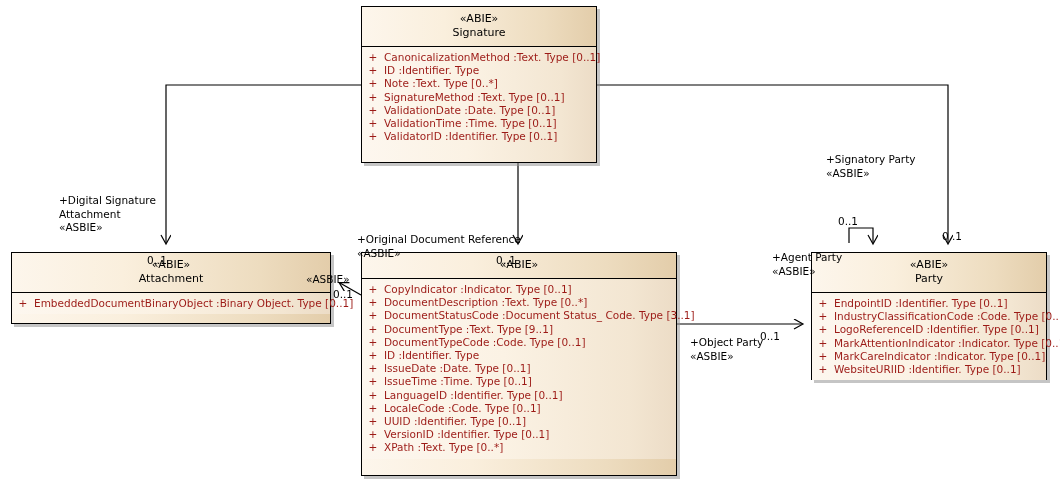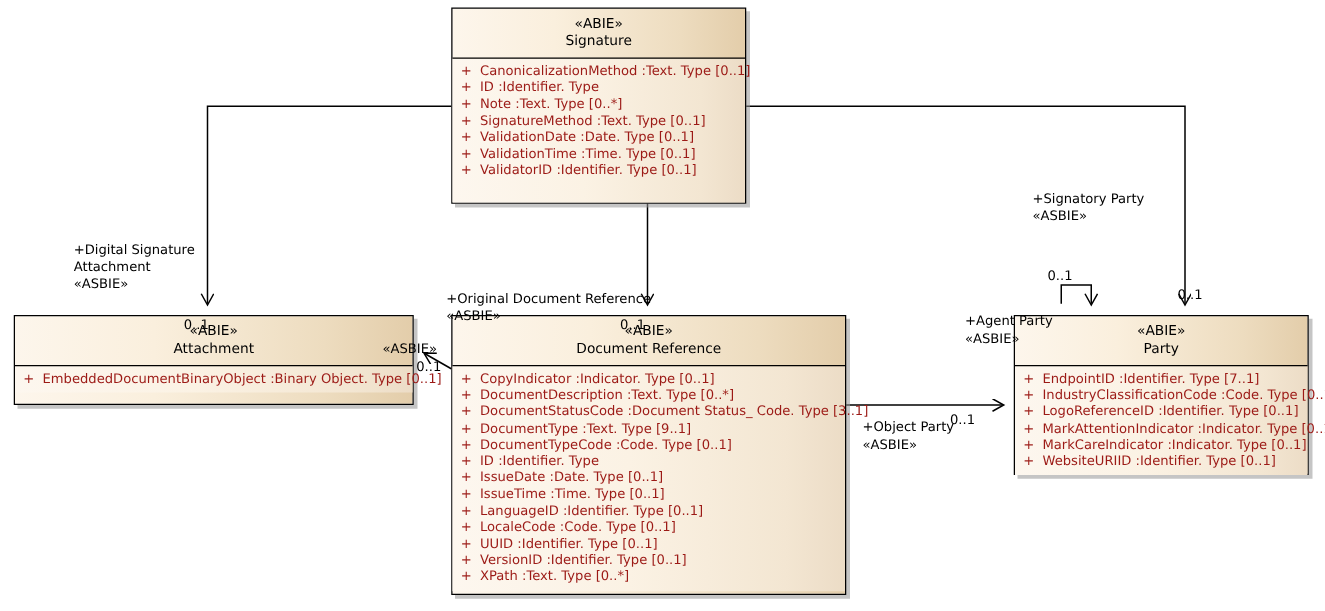--- a/index.html
+++ b/index.html
@@ -154,21 +154,20 @@
       <div class="attr">
         <span class="vis">+</span>
         <span class="sig">EmbeddedDocumentBinaryObject  :Binary Object. Type [0..1]</span>
       </div>
     </div>
   </div>
 
   <div class="uml-class" id="cls-docref">
     <div class="uml-head">
       <span class="uml-stereo">«ABIE»</span>
-      <span class="uml-name">Document Reference</span>
     </div>
     <div class="uml-attrs">
       <div class="attr">
         <span class="vis">+</span>
         <span class="sig">CopyIndicator  :Indicator. Type [0..1]</span>
       </div>
       <div class="attr">
         <span class="vis">+</span>
         <span class="sig">DocumentDescription  :Text. Type [0..*]</span>
       </div>
@@ -220,21 +219,21 @@
   </div>
 
   <div class="uml-class" id="cls-party">
     <div class="uml-head">
       <span class="uml-stereo">«ABIE»</span>
       <span class="uml-name">Party</span>
     </div>
     <div class="uml-attrs">
       <div class="attr">
         <span class="vis">+</span>
-        <span class="sig">EndpointID  :Identifier. Type [7..1]</span>
+        <span class="sig">EndpointID  :Identifier. Type [0..1]</span>
       </div>
       <div class="attr">
         <span class="vis">+</span>
         <span class="sig">IndustryClassificationCode  :Code. Type [0..1]</span>
       </div>
       <div class="attr">
         <span class="vis">+</span>
         <span class="sig">LogoReferenceID  :Identifier. Type [0..1]</span>
       </div>
       <div class="attr">

